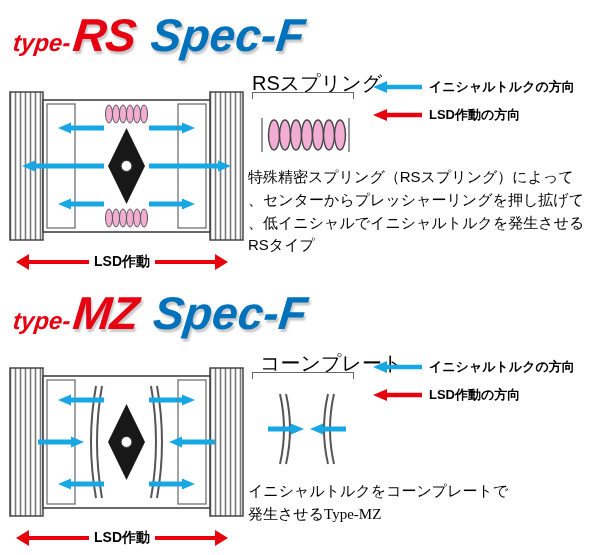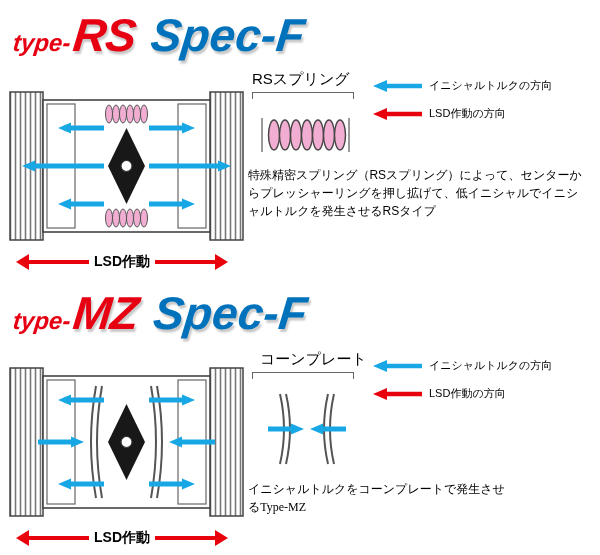--- a/index.html
+++ b/index.html
@@ -13,29 +13,29 @@
   
   .logo { display:flex; align-items:baseline; white-space:nowrap;
           font-style:italic; font-weight:bold; transform:skewX(-6deg); }
   .logo .type  { font-size:24px; color:#e60012; margin-right:2px; }
   .logo .model { font-size:46px; line-height:1; color:#e60012; margin-right:16px;
                  letter-spacing:-1px; text-shadow:2px 3px 2px #c9c9c9; }
   .logo .spec  { font-size:46px; line-height:1; color:#0072bc; letter-spacing:0;
                  text-shadow:2px 3px 2px #c9c9c9; }
 
   
-  .part-label { font-size:15px; font-weight:500; white-space:nowrap; }
+  .part-label { font-size:20px; font-weight:500; white-space:nowrap; }
   .bracket { height:7px; border:1.5px solid #666; border-bottom:none; }
 
   
   .legend-row { display:flex; align-items:center; gap:7px; }
-  .legend-label { font-size:11px; white-space:nowrap; }
-
-  
-  .desc { font-size:12px; line-height:1.52; line-break:anywhere; }
+  .legend-label { font-size:13px; white-space:nowrap;font-weight:bold; }
+
+  
+  .desc { font-size:15px; line-height:1.52; line-break:anywhere; }
 
   
   .lsd-arrow { display:flex; align-items:center; height:16px; }
   .lsd-arrow .bar { flex:1; height:4px; background:#e8000d; }
   .lsd-arrow .tri { width:0; height:0; border-top:8px solid transparent; border-bottom:8px solid transparent; }
   .lsd-arrow .tri.left  { border-right:13px solid #e8000d; }
   .lsd-arrow .tri.right { border-left:13px solid #e8000d; }
   .lsd-label { font-size:14px; font-weight:bold; margin:0 5px; white-space:nowrap; }
 </style>
 </head>

